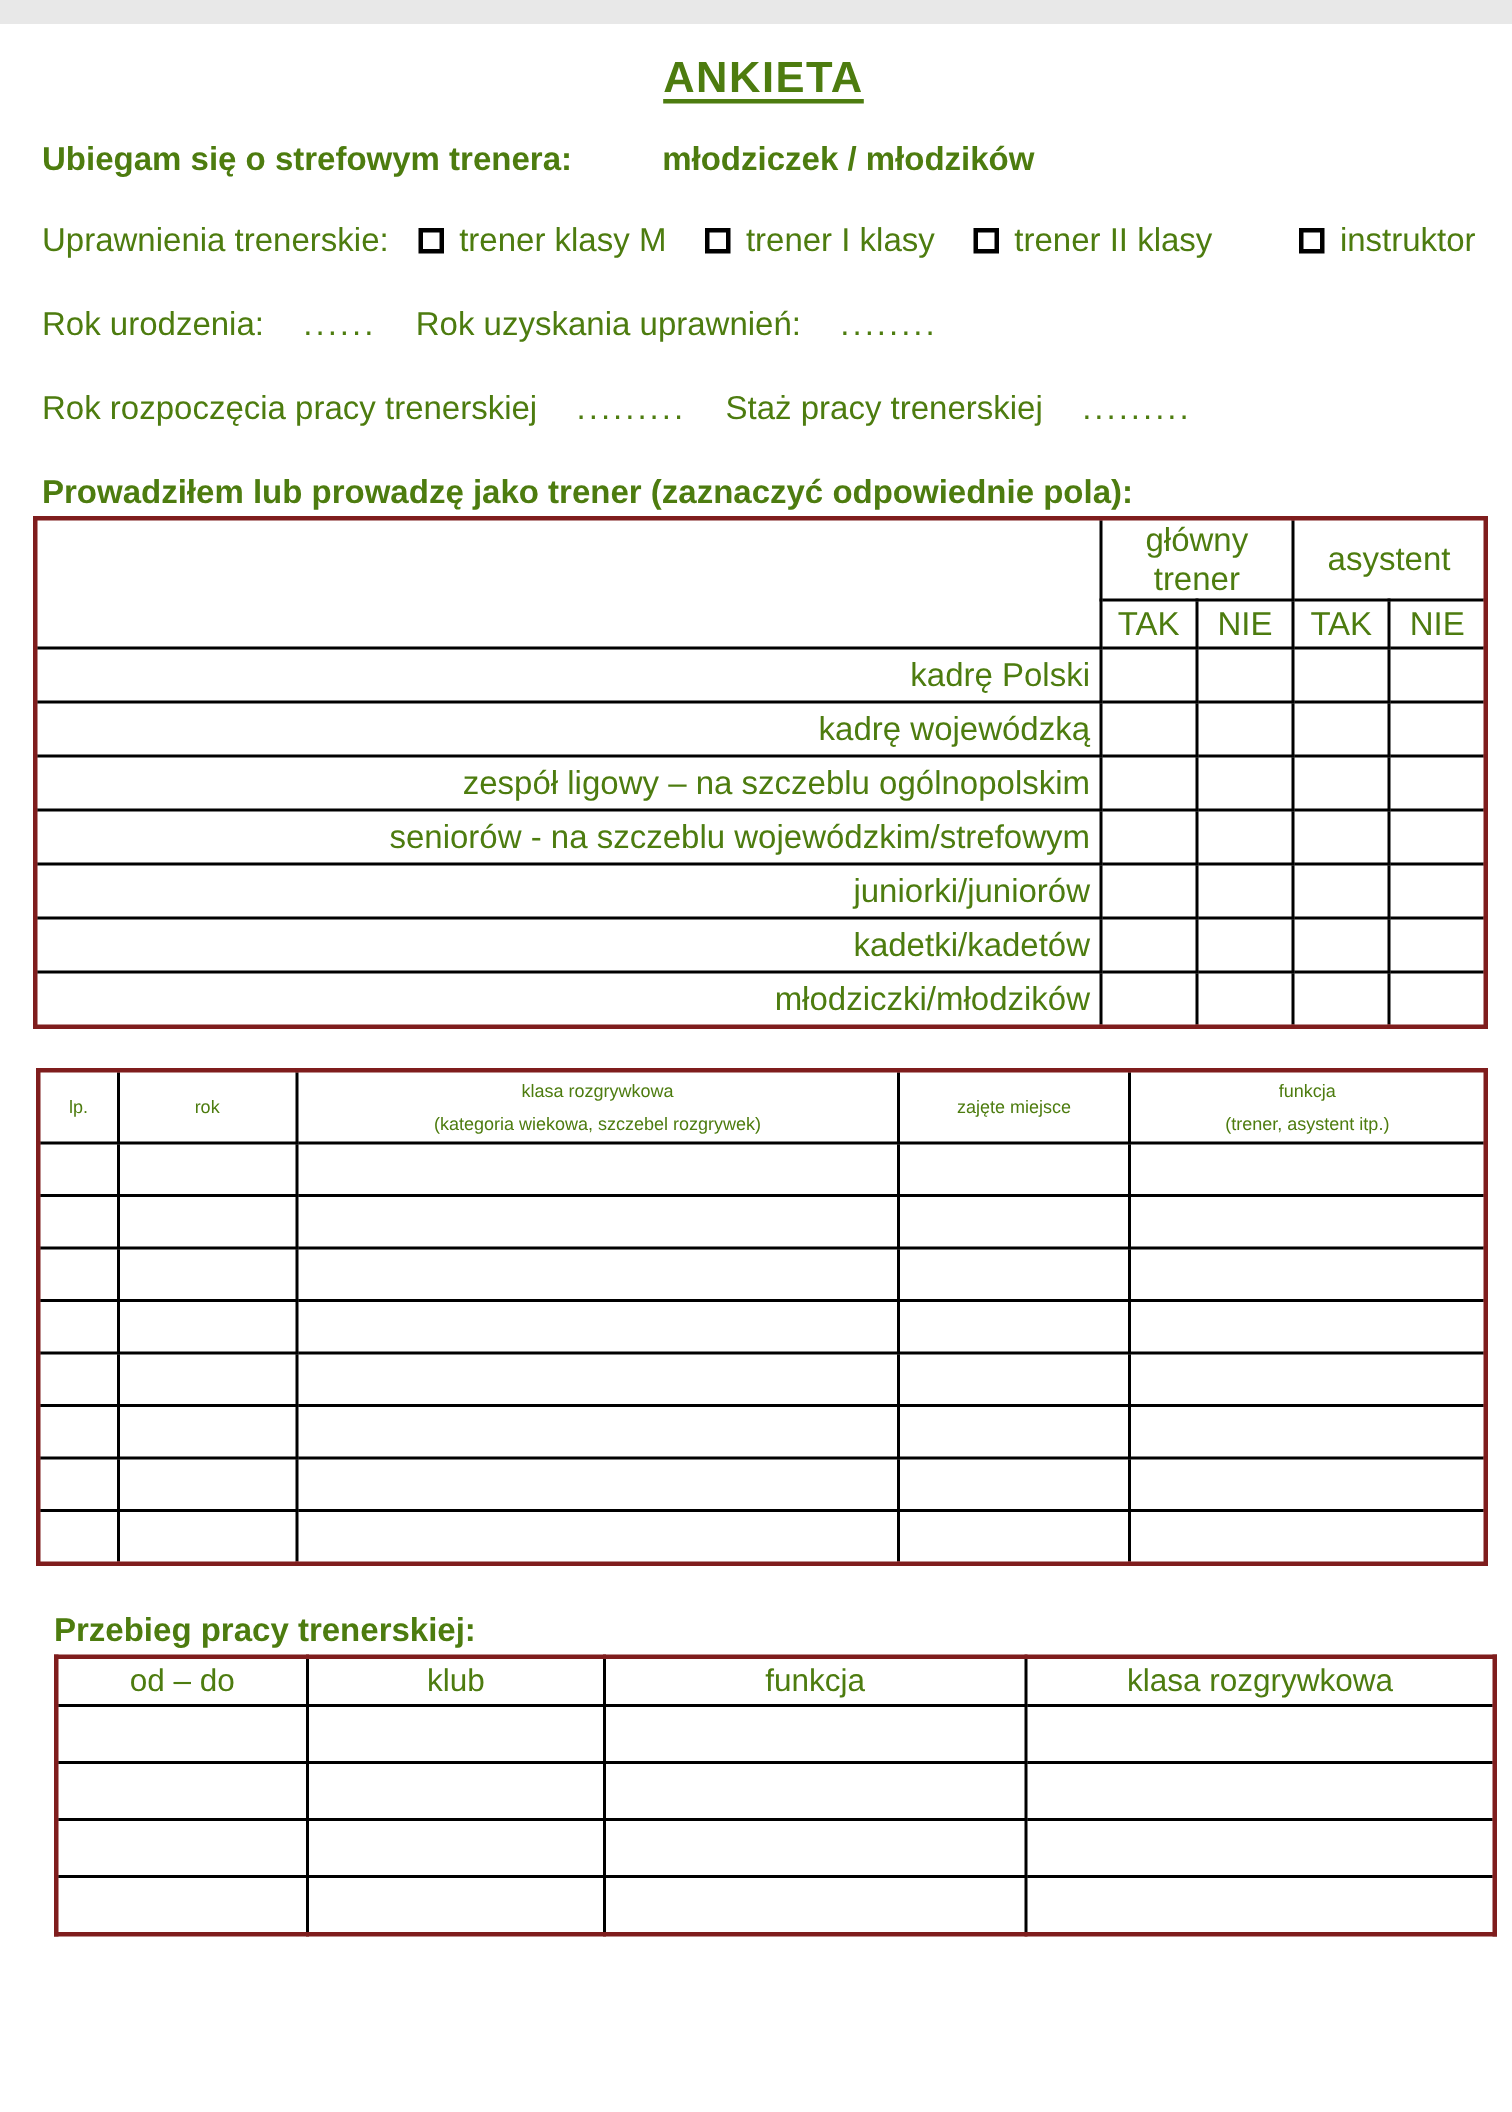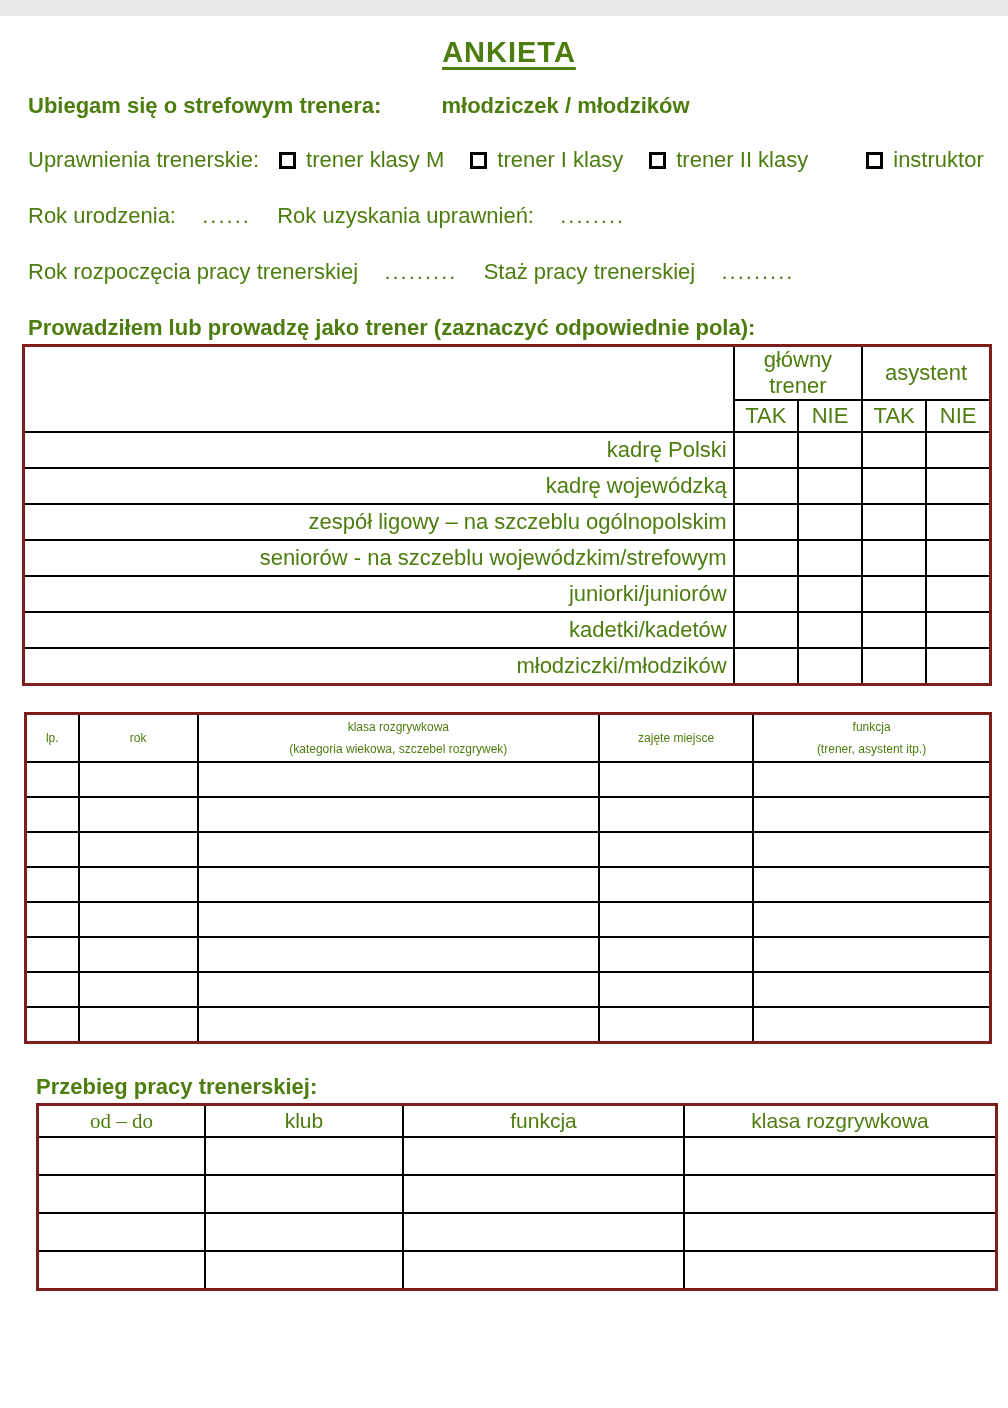--- a/index.html
+++ b/index.html
@@ -67,21 +67,21 @@
     text-underline-offset:4px;
     margin:8px 0 0 8px;
   }
   .c-lp{width:4.4%;}
   .c-rok{width:11.8%;}
   .c-klasa{width:43.2%;}
   .c-miejsce{width:15.7%;}
   .c-funkcja{width:24.9%;}
   .cc-lbl{width:57.4%;}
   .cc-tn{width:10.65%;}
-  .k-oddo{width:17%;font-family:Liberation Serif, serif;}
+  .k-oddo{width:17%;}
   .k-klub{width:20.4%;}
   .k-funkcja{width:29.6%;}
   .k-klasa{width:33%;}
 </style>
 </head>
 <body>
 
 <div class="page">
 
   <div class="title">ANKIETA</div>

